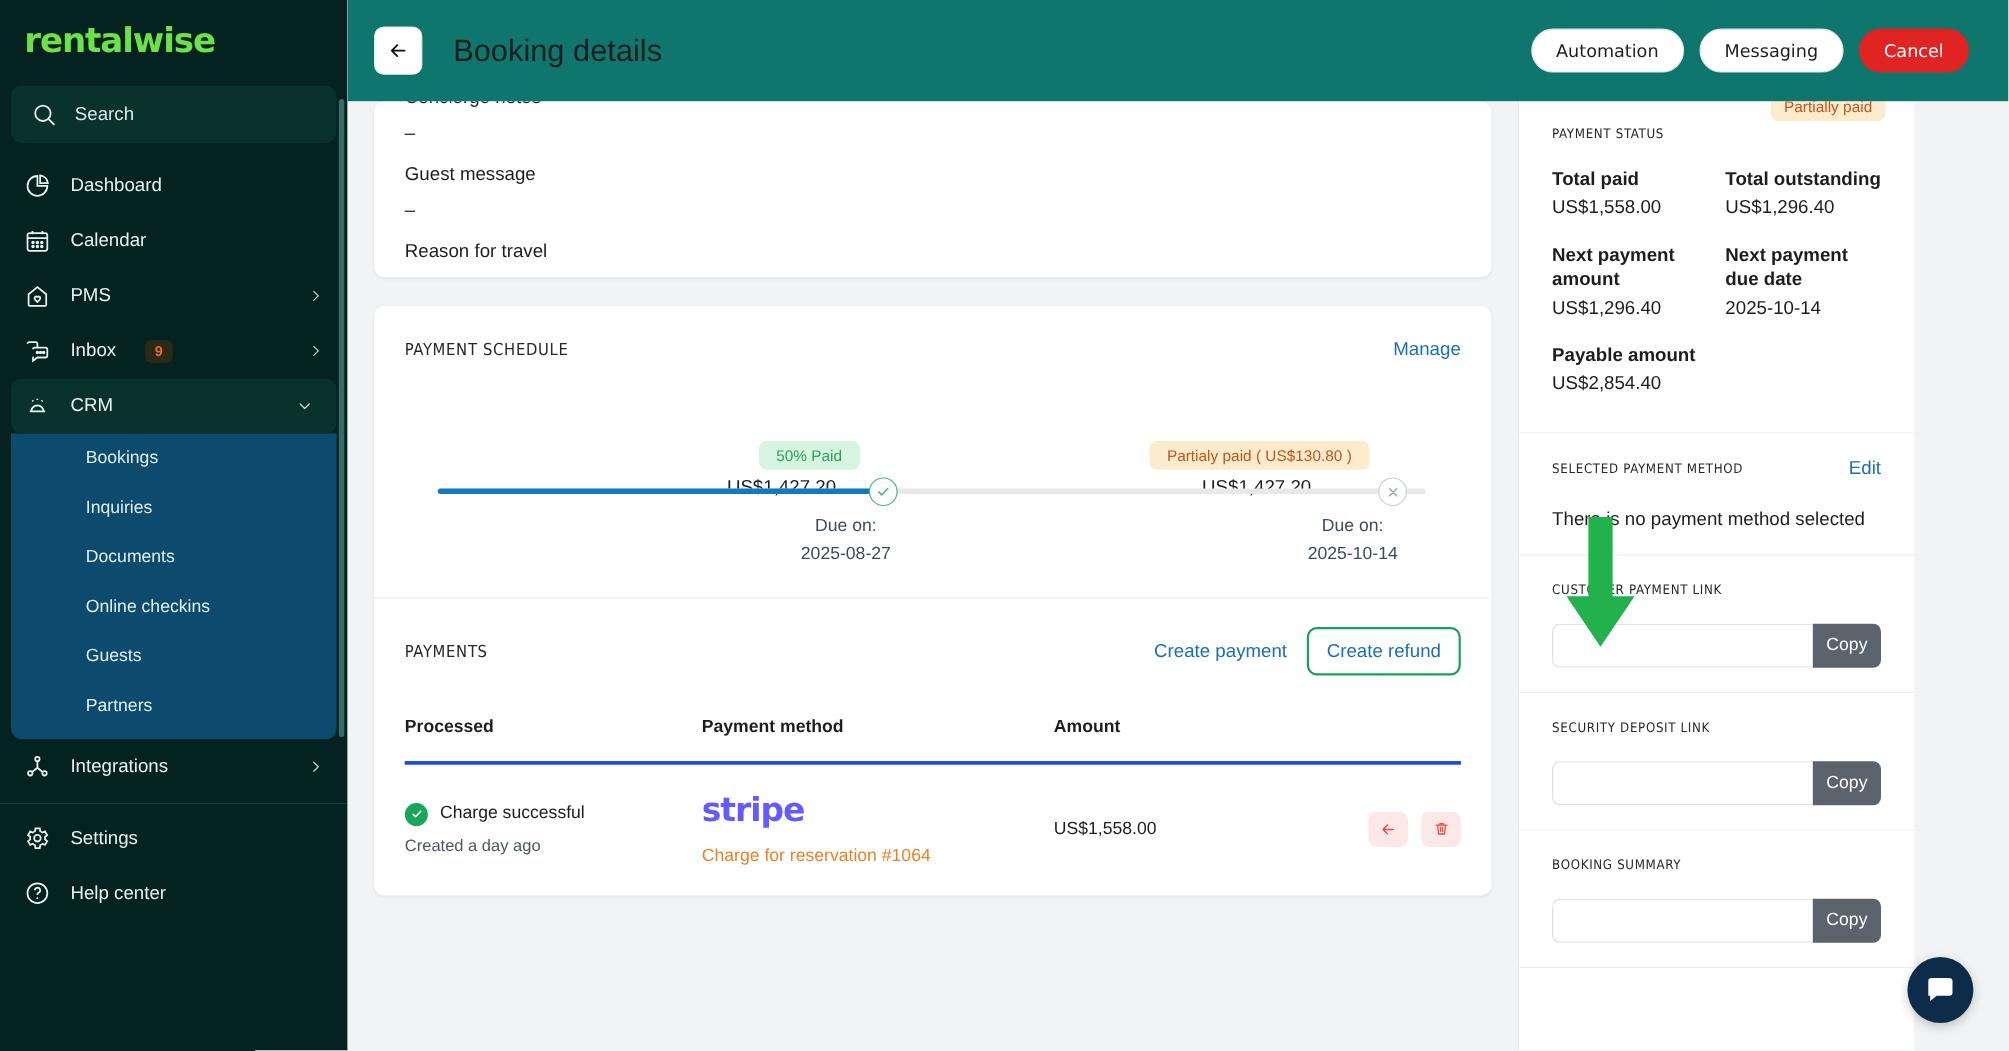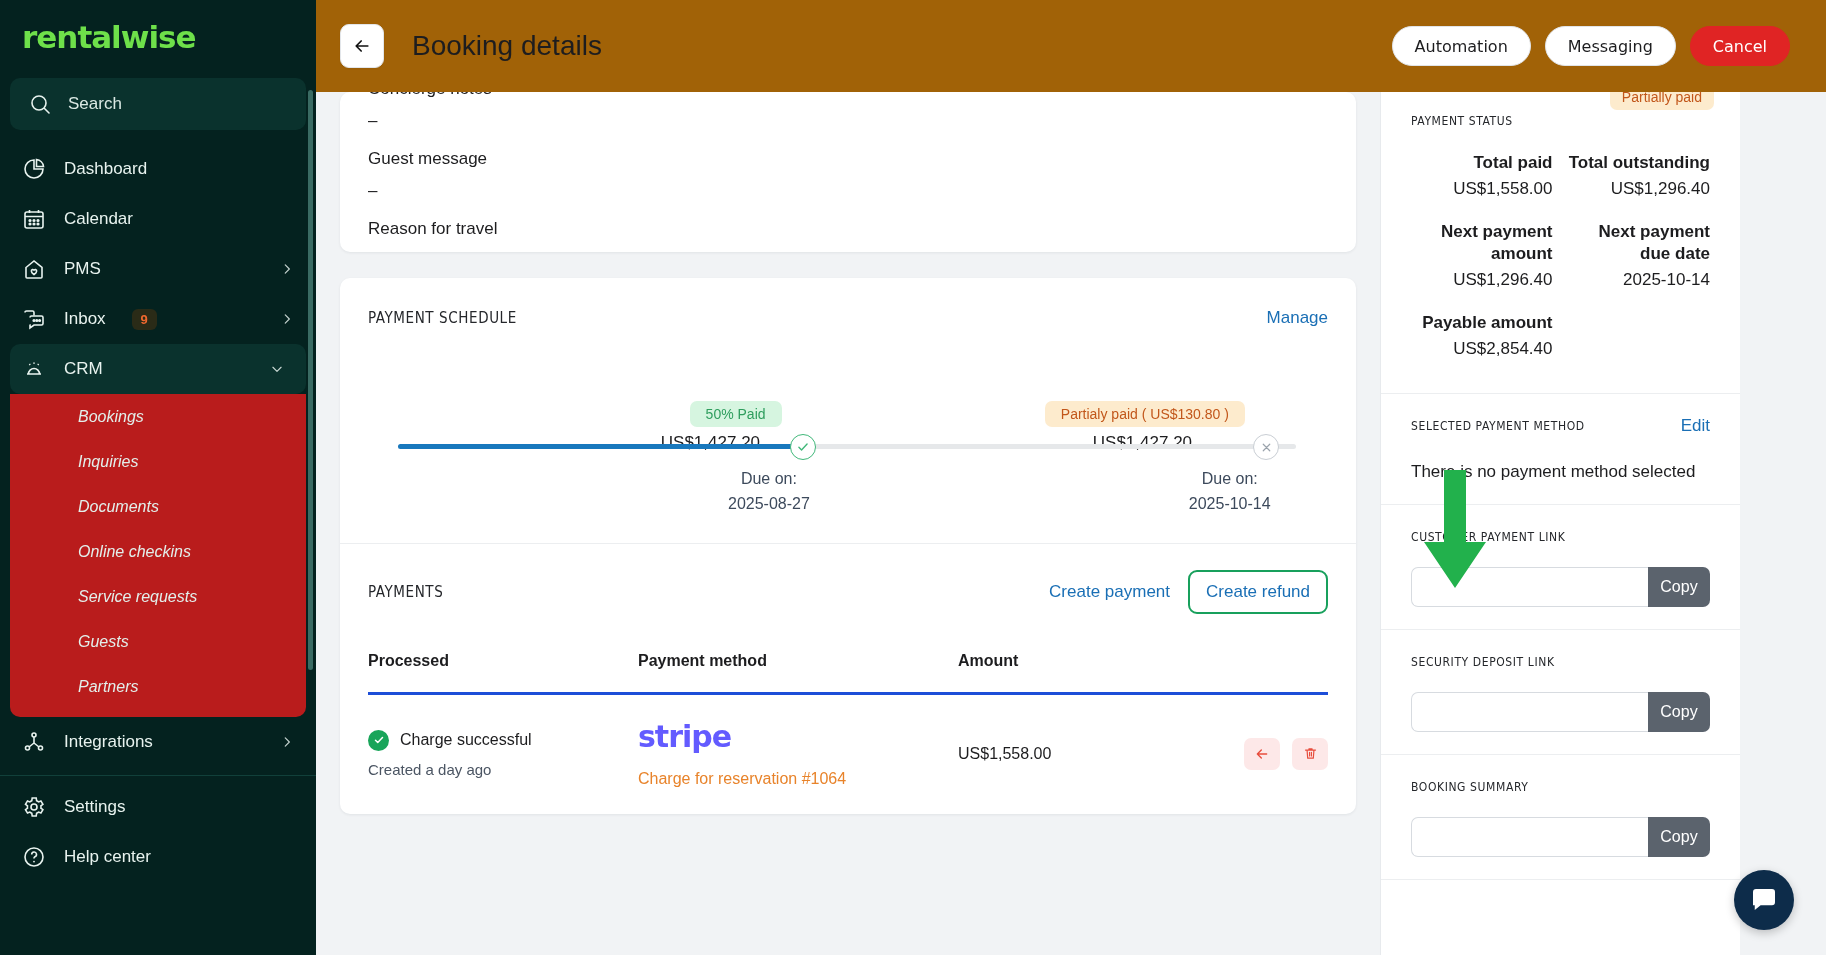--- a/index.html
+++ b/index.html
@@ -32,42 +32,42 @@
     cursor: text;
   }
   .search-text { color: #dbe9e4; font-size: 17px; }
   .nav { padding-top: 4px; }
   .nav-item {
     height: 50px; display: flex; align-items: center; padding: 0 22px 0 22px;
     gap: 18px; color: #e8f3ef; font-size: 17px; cursor: pointer; position: relative;
   }
   .nav-item .label { flex: 1; white-space: nowrap; }
   .nav-group-open { background: #0a322d; border-radius: 10px; margin: 0 10px; padding-left: 12px; }
-  .nav-sub-wrap { background: #b91c1c; margin: 0 10px; border-radius: 0 0 10px 10px; padding-bottom: 8px; font-style: italic; }
+  .nav-sub-wrap { background: #0c4a6e; margin: 0 10px; border-radius: 0 0 10px 10px; padding-bottom: 8px; }
   .nav-sub {
     height: 45px; display: flex; align-items: center; padding-left: 68px;
     color: #e3efeb; font-size: 16px; cursor: pointer;
   }
   .chev { width: 14px; height: 14px; flex: 0 0 14px; opacity: .85; }
   .badge-inbox {
     background: #2a2b17; color: #f0682e; font-size: 13px; font-weight: 700;
     border-radius: 6px; padding: 3px 9px; margin-left: -6px;
   }
   .nav-divider { height: 1px; background: #11403a; margin: 8px 0 6px 0; }
   .ico { width: 24px; height: 24px; flex: 0 0 24px; display:block; }
   .sb-scroll {
     position: absolute; left: 308px; top: 90px; width: 5px; height: 580px;
     background: #3a6b63; border-radius: 3px;
   }
 
   
   .main { flex: 1; height: 955px; position: relative; background: #f1f3f5; overflow: hidden; }
   .topbar {
     height: 92px; display: flex; align-items: center; padding: 0 36px 0 24px;
-    background: #a16207; position: relative; z-index: 5;
+    background: #0f766e; position: relative; z-index: 5;
   }
   .back-btn {
     width: 44px; height: 44px; border-radius: 9px; background: #fff; border: 1px solid #e3e6ea;
     display: flex; align-items: center; justify-content: center; cursor: pointer;
     box-shadow: 0 1px 2px rgba(0,0,0,.05);
   }
   .page-title { font-size: 28px; font-weight: 400; color: #1d1d1f; margin-left: 28px; }
   .topbar-actions { margin-left: auto; display: flex; gap: 14px; align-items: center; }
   .btn {
     height: 40px; border-radius: 20px; padding: 0 22px; font-size: 16px;
@@ -150,21 +150,21 @@
   .col-right {
     width: 360px; flex: 0 0 360px; background: #fff; height: 100%;
     border-left: 1px solid #e7eaed; padding: 0; position: relative; overflow: hidden;
   }
   .rp-sec { padding: 22px 30px 22px 30px; border-bottom: 1px solid #eceef0; position: relative; }
   .rp-title { font-size: 12px; letter-spacing: .6px; color: #25272b;
               font-family: "DejaVu Sans Condensed", "Liberation Sans", sans-serif; }
   .rp-grid { display: grid; grid-template-columns: 1fr 1fr; gap: 10px 16px; margin-top: 24px; }
   .rp-k { font-size: 17px; font-weight: 700; color: #1d1d1f; line-height: 1.3; }
   .rp-v { font-size: 17px; color: #1d1d1f; margin-top: 5px; }
-  .rp-cell { margin-bottom: 12px; text-align: right; }
+  .rp-cell { margin-bottom: 12px; }
   .rp-badge {
     position: absolute; right: 26px; top: -8px; background: #fdebcd; color: #c2571b;
     font-size: 14px; border-radius: 7px; padding: 5px 12px;
   }
   .rp-head-row { display: flex; align-items: center; }
   .rp-edit { margin-left: auto; color: #1a6fb5; font-size: 17px; cursor: pointer; }
   .rp-note { font-size: 17px; color: #1d1d1f; margin-top: 26px; }
   .copy-row { display: flex; margin-top: 22px; }
   .copy-input {
     flex: 1; height: 40px; border: 1px solid #d7dbe0; border-right: none;
@@ -263,21 +263,20 @@
         <svg class="chev" viewBox="0 0 24 24" fill="none" stroke="#e8f3ef" stroke-width="2">
           <path d="M5 9l7 7 7-7" stroke-linecap="round" stroke-linejoin="round"></path>
         </svg>
       </div>
 
       <div class="nav-sub-wrap">
         <div class="nav-sub">Bookings</div>
         <div class="nav-sub">Inquiries</div>
         <div class="nav-sub">Documents</div>
         <div class="nav-sub">Online checkins</div>
-        <div class="nav-sub">Service requests</div>
         <div class="nav-sub">Guests</div>
         <div class="nav-sub">Partners</div>
       </div>
 
       <div class="nav-item">
         <svg class="ico" viewBox="0 0 24 24" fill="none" stroke="#e8f3ef" stroke-width="1.6">
           <circle cx="12" cy="5" r="2"></circle>
             <circle cx="5.5" cy="18" r="2"></circle>
             <circle cx="18.5" cy="18" r="2"></circle>
           <path d="M12 7v6M12 13l-5 4M12 13l5 4"></path>

